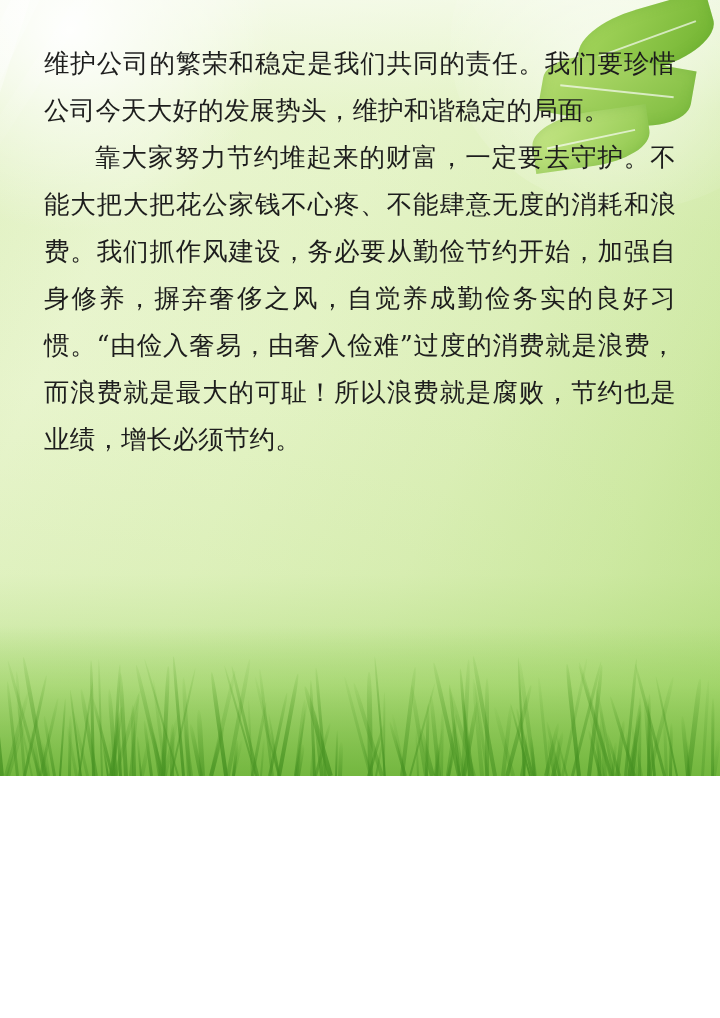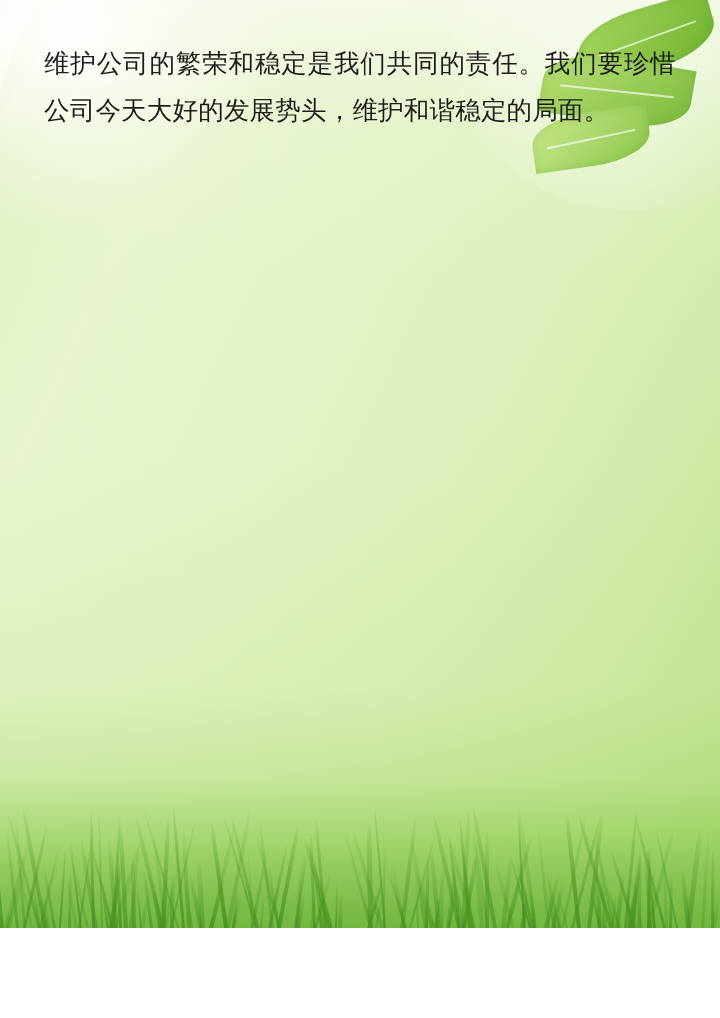--- a/index.html
+++ b/index.html
@@ -8,21 +8,21 @@
   }
   body {
     width: 720px;
     height: 1018px;
     overflow: hidden;
     font-family: "DejaVu Serif", serif;
   }
   .page {
     position: relative;
     width: 720px;
-    height: 928px;
+    height: 776px;
     box-sizing: border-box;
     overflow: hidden;
     background:
       linear-gradient(180deg,
         rgba(255,255,255,0.55) 0%,
         rgba(236,247,214,0.25) 14%,
         rgba(222,241,190,0.10) 30%,
         rgba(214,238,175,0.05) 50%,
         rgba(198,231,150,0.25) 74%,
         rgba(168,217,112,0.55) 88%,
@@ -172,20 +172,21 @@
     <div class="leaf leaf-b">
         <span class="leaf-vein"></span>
       </div>
     <div class="leaf leaf-c">
         <span class="leaf-vein"></span>
       </div>
   </div>
 
   <div class="content">
     <p class="para">维护公司的繁荣和稳定是我们共同的责任。我们要珍惜公司今天大好的发展势头，维护和谐稳定的局面。</p>
+    <p class="para indent">靠大家努力节约堆起来的财富，一定要去守护。不能大把大把花公家钱不心疼、不能肆意无度的消耗和浪费。我们抓作风建设，务必要从勤俭节约开始，加强自身修养，摒弃奢侈之风，自觉养成勤俭务实的良好习惯。“由俭入奢易，由奢入俭难”过度的消费就是浪费，而浪费就是最大的可耻！所以浪费就是腐败，节约也是业绩，增长必须节约。</p>
   </div>
 
   <div class="signature">作者：谷植斌</div>
 
   <div class="grass" id="grass-band">
       <span class="blade" style="left: 232.1px; height: 36px; transform: rotate(6.2deg); opacity: 0.86; width: 2.6px;"></span>
       <span class="blade" style="left: 67.9px; height: 59.7px; transform: rotate(0.9deg); opacity: 0.61; width: 2.5px;"></span>
       <span class="blade" style="left: 231.9px; height: 36.6px; transform: rotate(13.2deg); opacity: 0.39; width: 3.2px;"></span>
       <span class="blade" style="left: 565.6px; height: 44.2px; transform: rotate(-14.6deg); opacity: 0.54; width: 2.1px;"></span>
       <span class="blade" style="left: 159.5px; height: 114.5px; transform: rotate(-13deg); opacity: 0.58; width: 4.4px;"></span>

